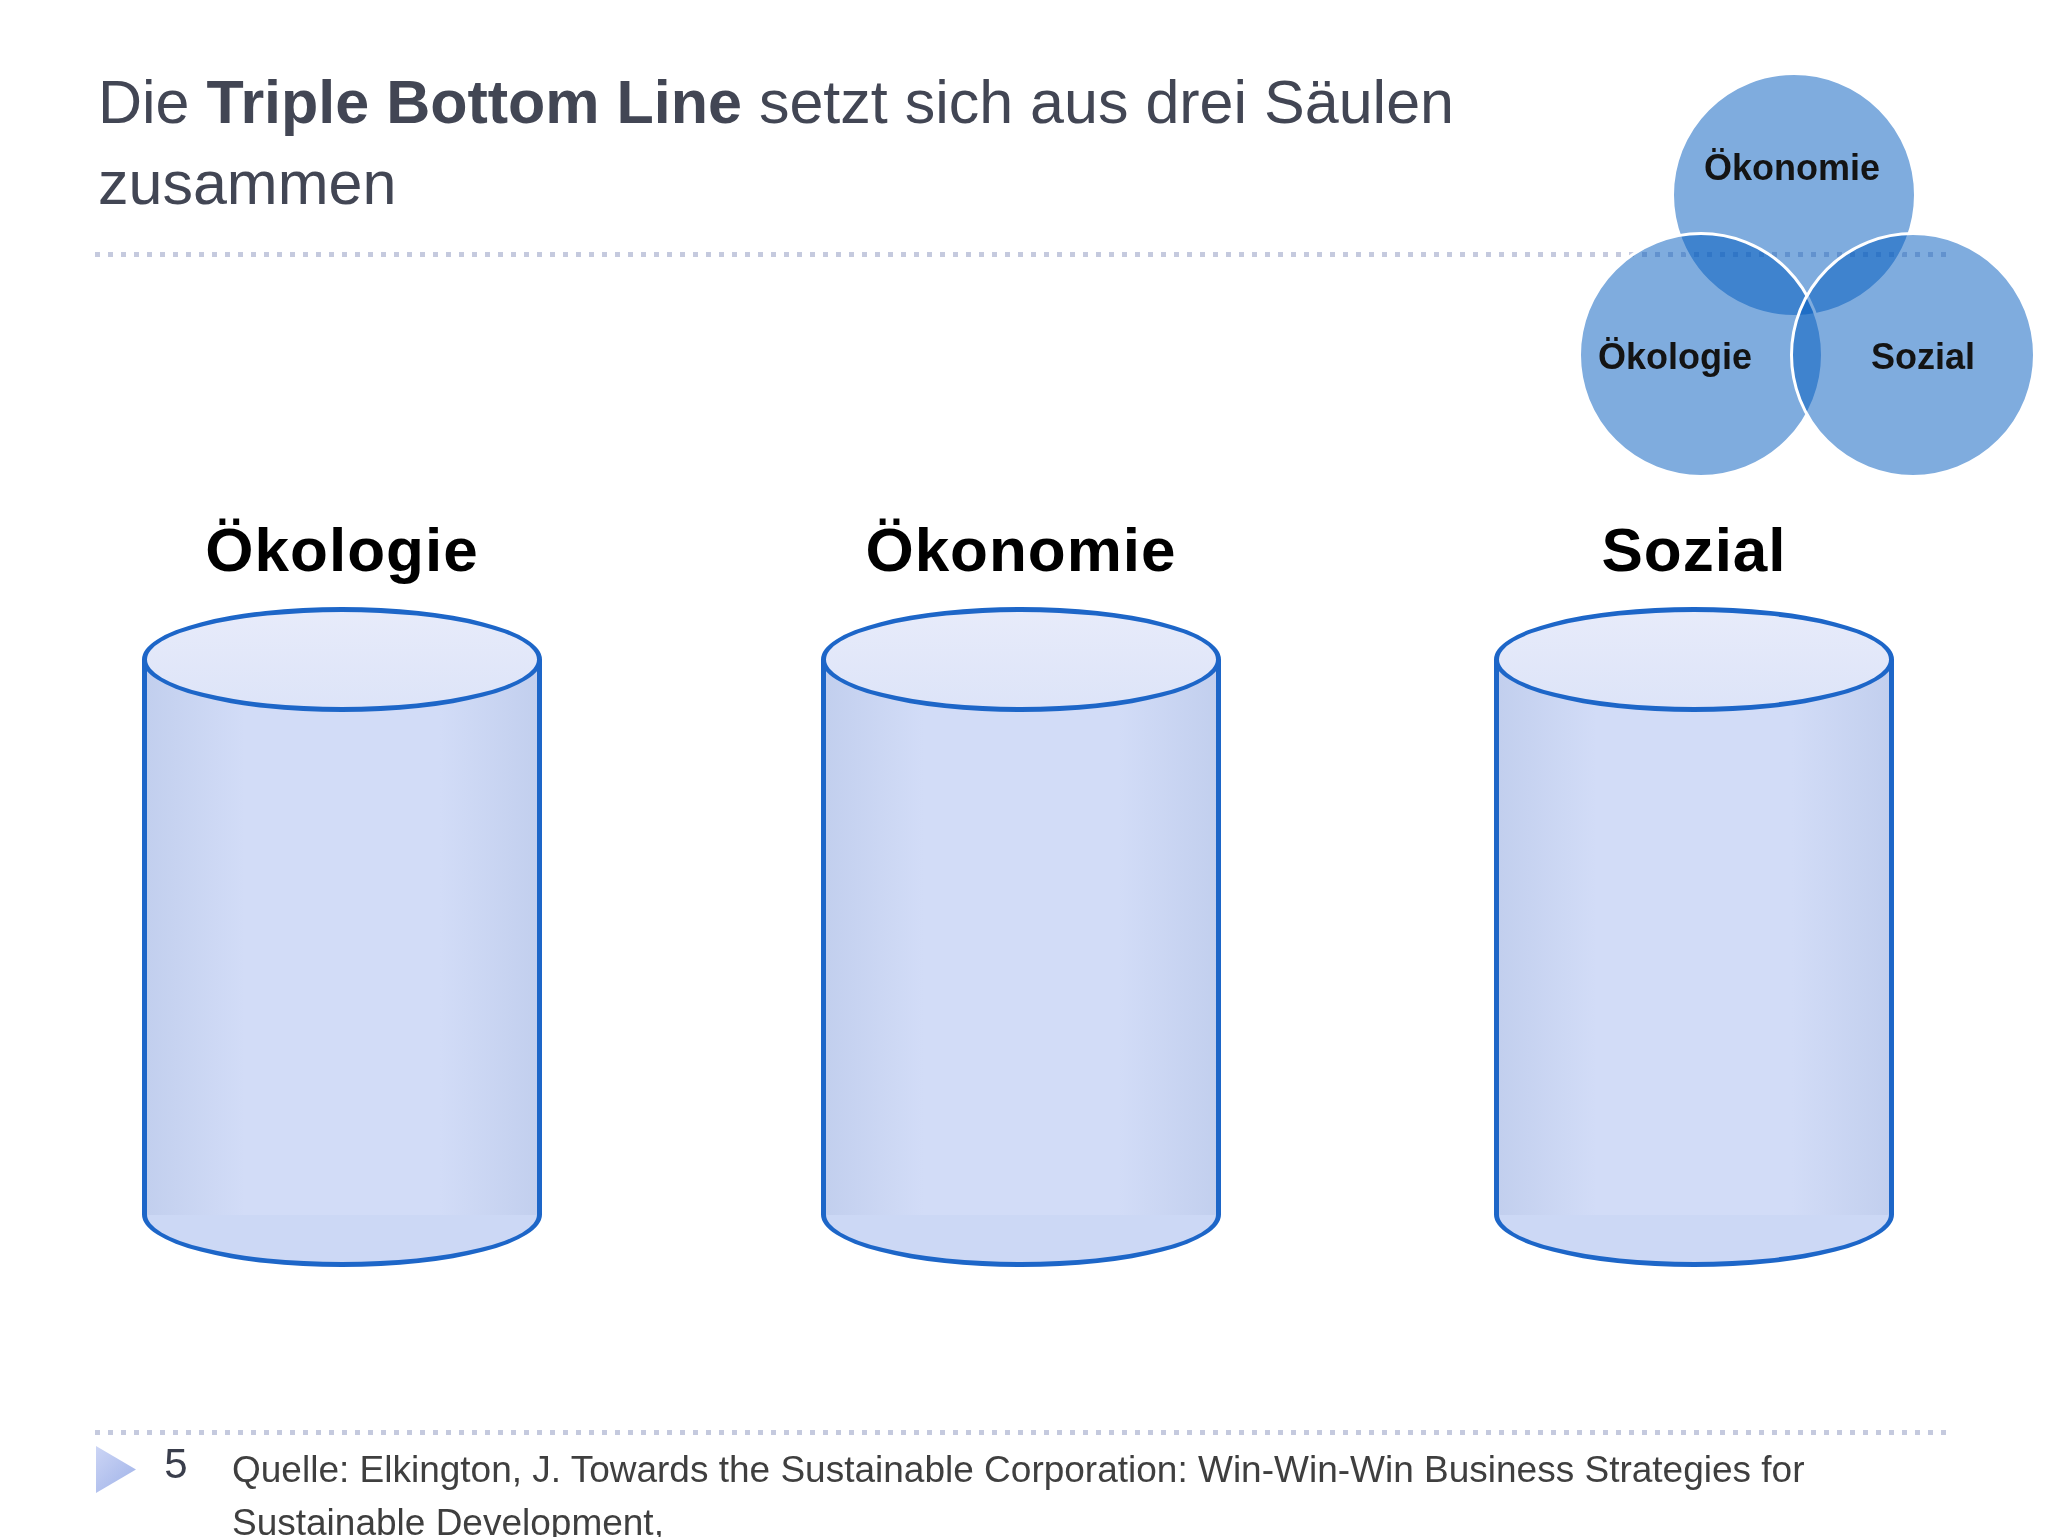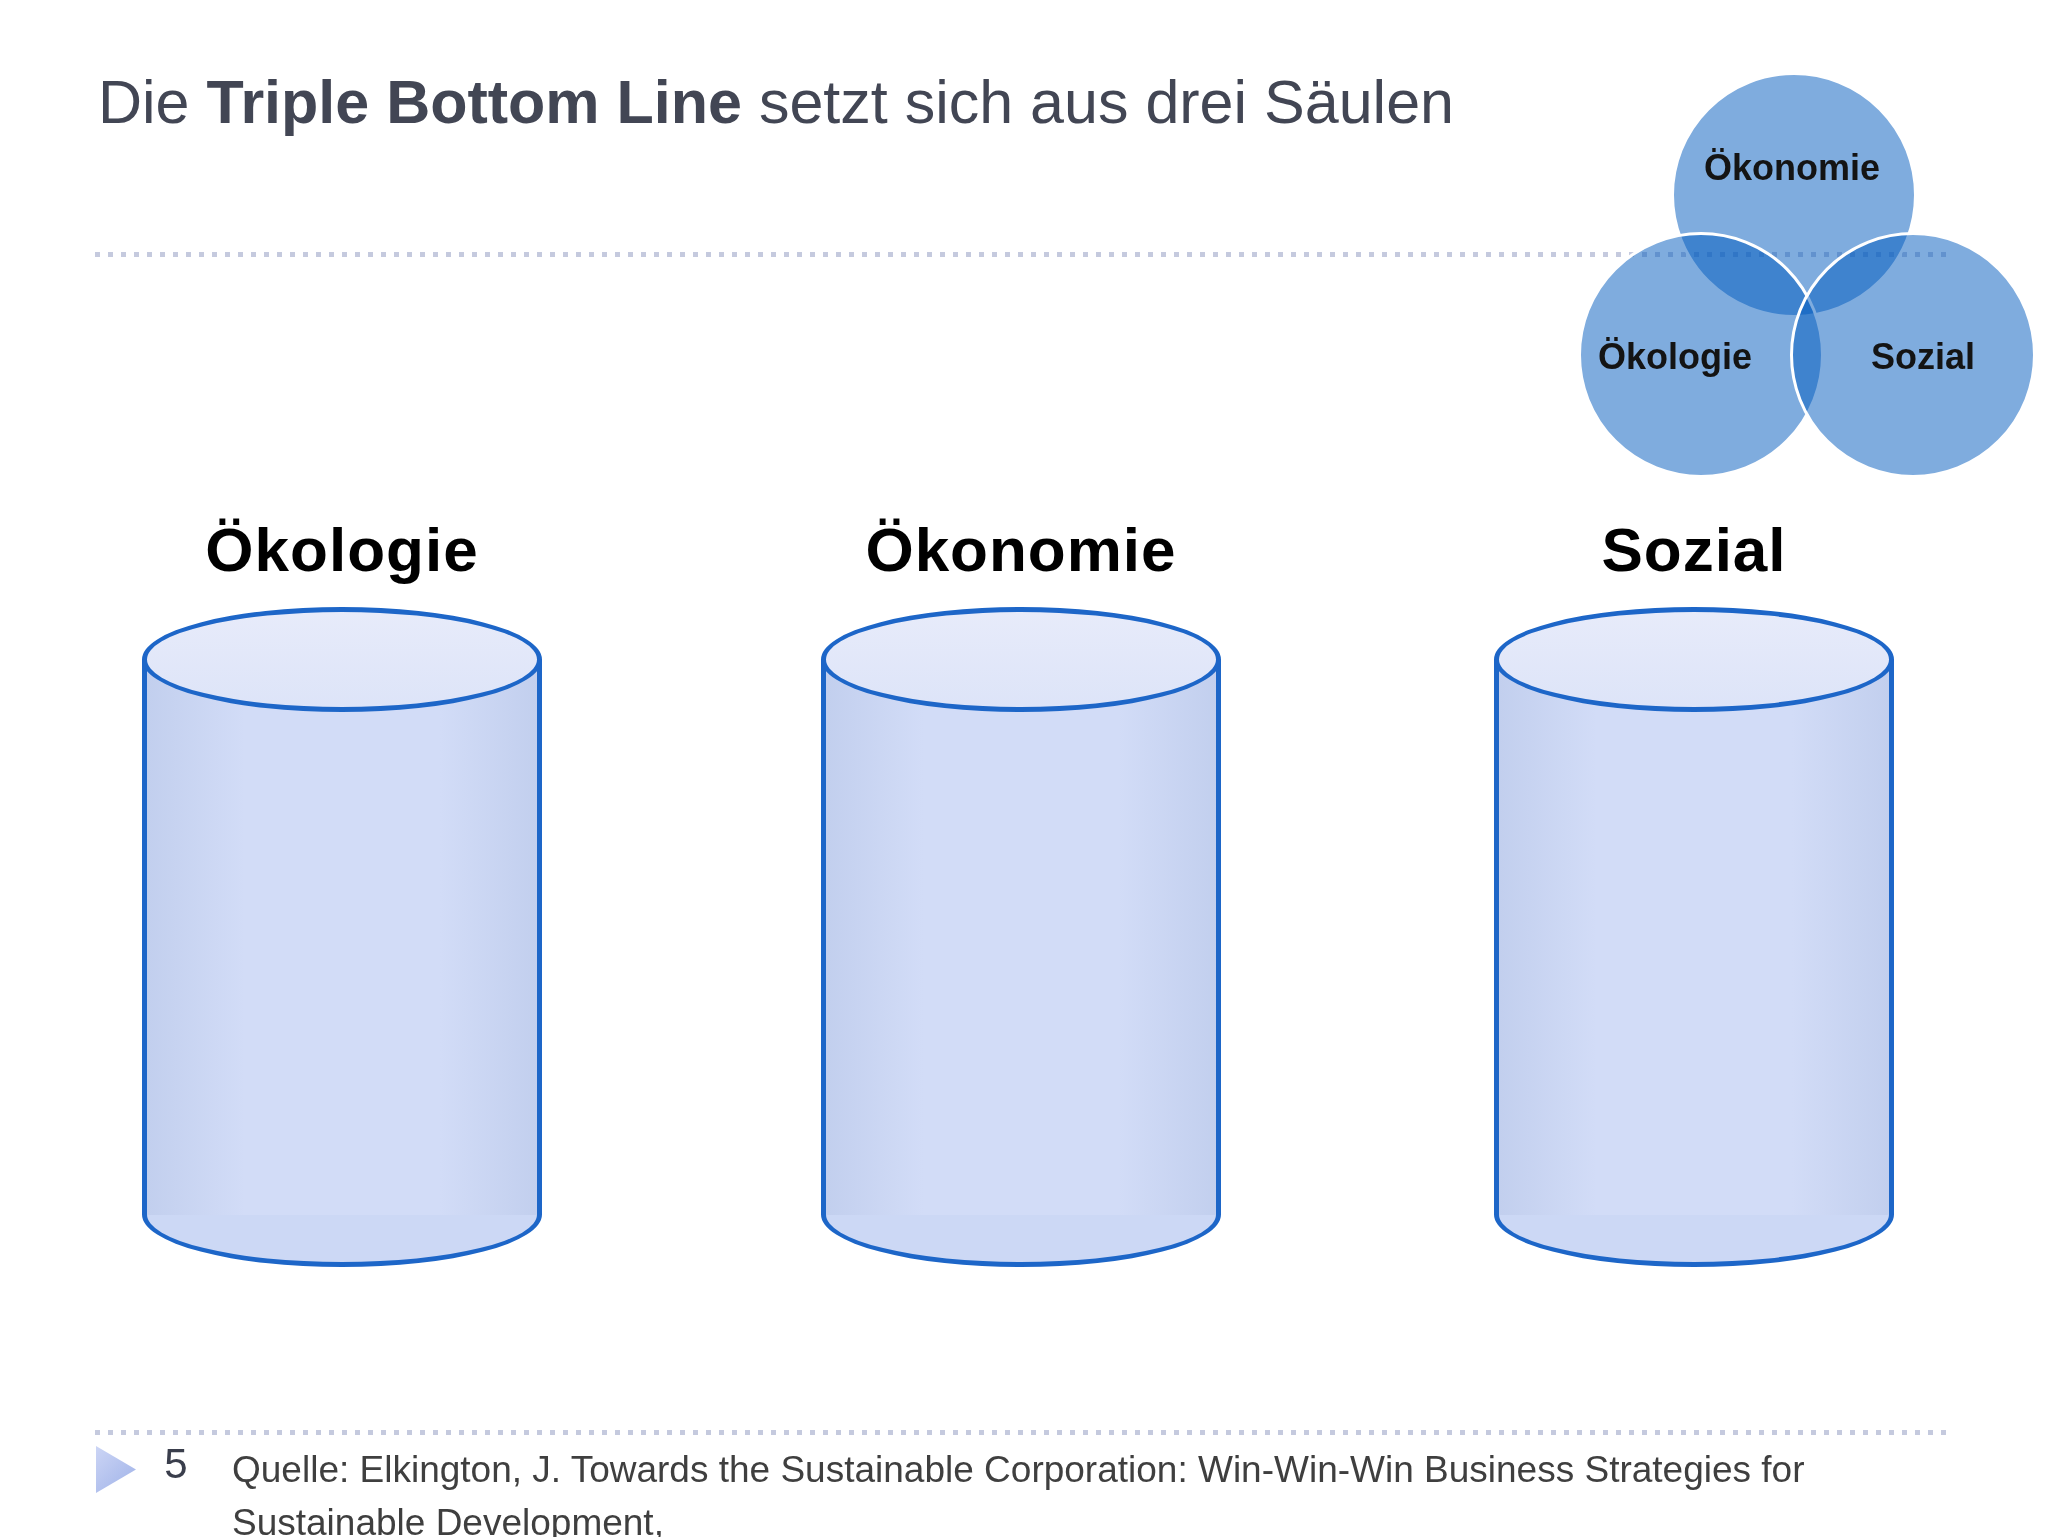--- a/index.html
+++ b/index.html
@@ -144,21 +144,21 @@
     line-height: 1.43;
     color: #3f3f3f;
     white-space: pre-line;
   }
 </style>
 </head>
 <body>
 
 <div>
 
-  <h1 class="title"><span>Die </span><b>Triple Bottom Line</b><span> setzt sich aus drei Säulen</span><br></h1>
+  <h1 class="title"><span>Die </span><b>Triple Bottom Line</b><span> setzt sich aus drei Säulen</span><br><span>zusammen</span></h1>
 
   <div class="divider divider-top"></div>
 
   <div class="venn">
     <div class="vc vc-okonomie"></div>
     <div class="vc vc-okologie"></div>
     <div class="vc vc-sozial"></div>
     <div class="vl vl-okonomie">Ökonomie</div>
     <div class="vl vl-okologie">Ökologie</div>
     <div class="vl vl-sozial">Sozial</div>

